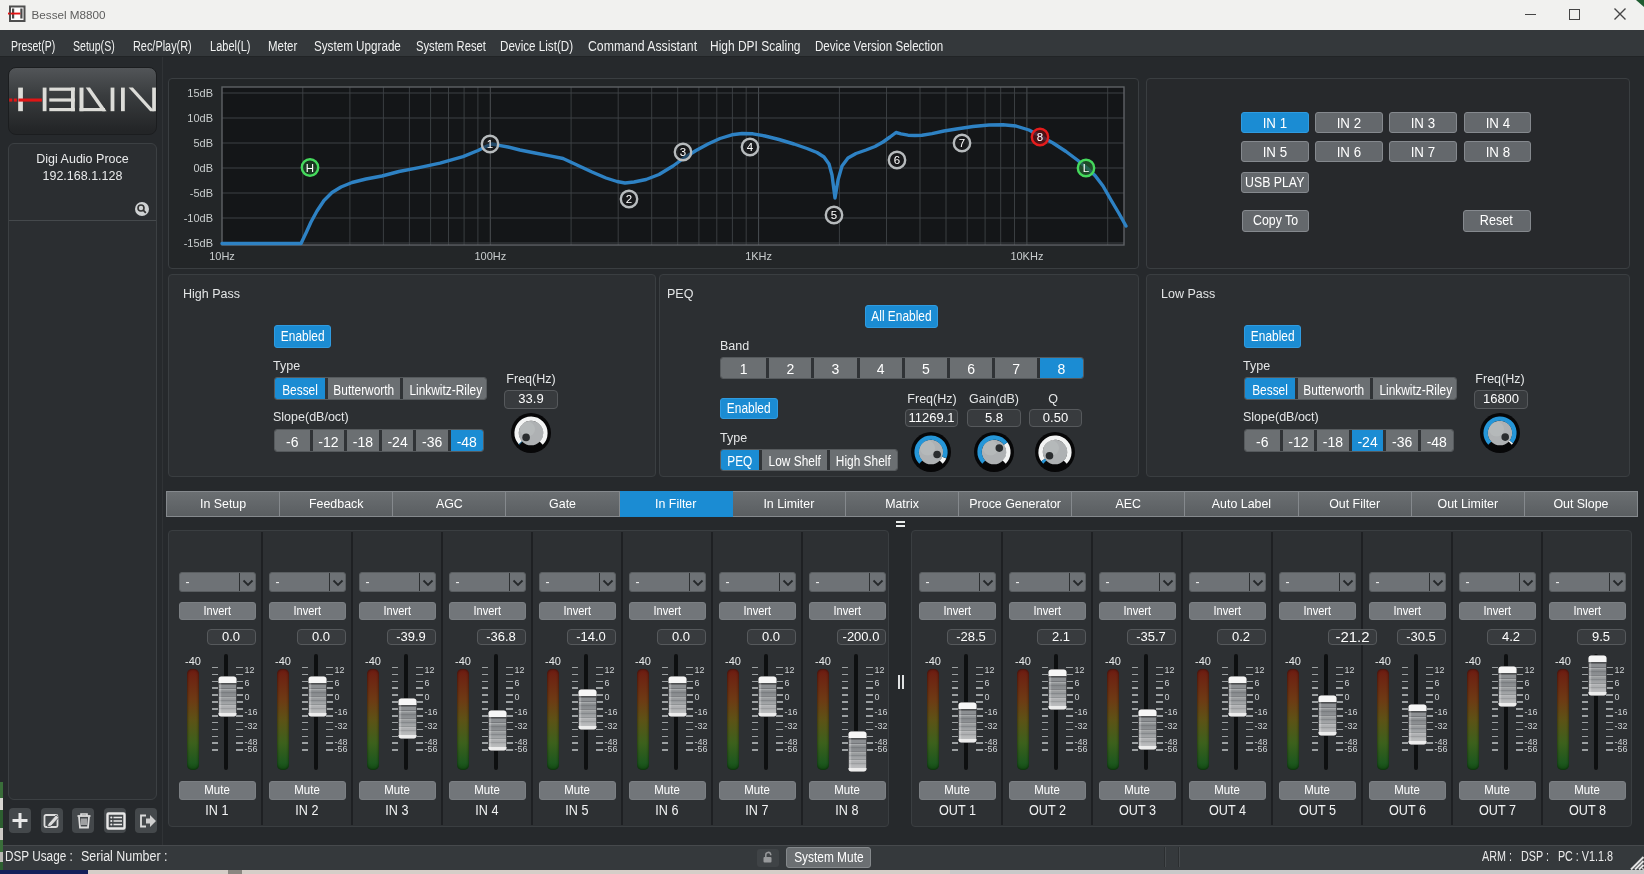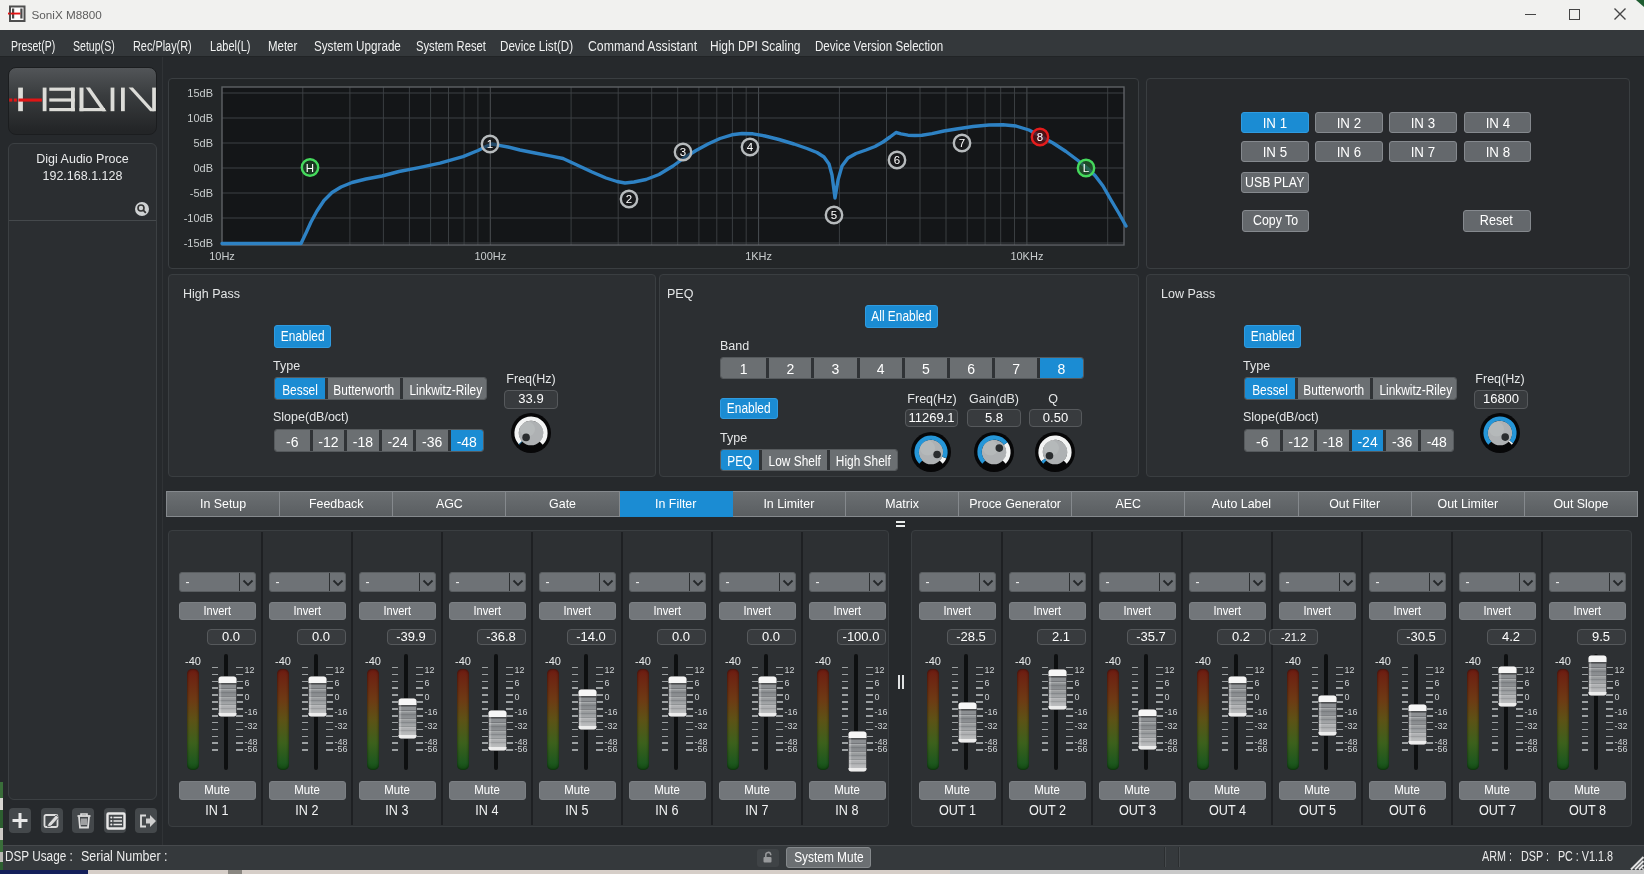--- a/index.html
+++ b/index.html
@@ -27,21 +27,21 @@
 </style></head><body>
 
 <div class="abs" style="left:0;top:0;width:1644px;height:30px;background:#f1f1ef"></div>
 <svg class="abs" style="left:8px;top:4px" width="22" height="20">
 <rect x="2" y="2.5" width="14.5" height="14.5" fill="#fdfdfd" stroke="#4f4f4f" stroke-width="2"></rect>
 <rect x="4" y="4.5" width="2.2" height="10" fill="#4a4a4a"></rect>
 <rect x="12.3" y="4.5" width="2.2" height="10" fill="#4a4a4a"></rect>
 <rect x="0" y="8.6" width="1.8" height="1.9" fill="#e51212"></rect>
 <rect x="2.6" y="8.6" width="9.7" height="1.9" fill="#e51212"></rect>
   </svg>
-<div class="lb" style="left:31.5px;top:7.5px;font-size:11.7px;color:#5d5d5d">SoniX M8800</div>
+<div class="lb" style="left:31.5px;top:7.5px;font-size:11.7px;color:#5d5d5d">Bessel M8800</div>
 <div class="abs" style="left:1525px;top:13.5px;width:11px;height:1.6px;background:#454545"></div>
 <div class="abs" style="left:1569px;top:8.5px;width:11px;height:11px;border:1.4px solid #454545"></div>
 <svg class="abs" style="left:1614px;top:7.5px" width="12" height="12">
     <path d="M0.5 0.5 L11.5 11.5 M11.5 0.5 L0.5 11.5" stroke="#454545" stroke-width="1.4"></path>
   </svg>
 <svg class="abs" style="left:1636px;top:0" width="8" height="7">
     <path d="M8 0 L8 7 L0 0 Z" fill="#1e5c30"></path>
   </svg>
 <div class="abs" style="left:0;top:30px;width:1644px;height:27px;background:#34383b;border-bottom:1px solid #212426"></div>
 <div class="lb" style="left:10.7px;top:37.5px;font-size:14px;color:#f0f1f1;transform:scaleX(0.748);transform-origin:left">Preset(P)</div>
@@ -882,21 +882,21 @@
 <div class="dd" style="left:808.5px;top:571.5px;width:77px;height:20px">
     <span class="ddt">-</span>
     <div class="ddsep"></div>
     <svg class="ddch" width="12" height="8">
       <path d="M1.5 1.5 L6 6 L10.5 1.5" stroke="#26292b" stroke-width="1.8" fill="none"></path>
     </svg>
   </div>
 <div class="bg sbtn" style="left:808.5px;top:601.5px;width:77px;height:18px;line-height:17px">
     <span style="display:inline-block;white-space:nowrap;transform:scaleX(0.85);transform-origin:center;font-size:13px">Invert</span>
   </div>
-<div class="vb" style="left:836.5px;top:628.5px;width:49px;height:16.5px;line-height:14.5px;font-size:13px">-100.0</div>
+<div class="vb" style="left:836.5px;top:628.5px;width:49px;height:16.5px;line-height:14.5px;font-size:13px">-200.0</div>
 <div class="lb" style="left:813px;top:655px;width:20px;text-align:center;font-size:11px;color:#e8eaea">-40</div>
 <div class="meter" style="left:816.5px;top:669px;width:12px;height:101px"></div>
 <div class="track" style="left:853.9px;top:654px;width:4px;height:115.5px"></div>
 <div class="tick" style="left:841.5px;top:666.8px"></div>
 <div class="tick" style="left:866px;top:666.8px"></div>
 <div class="tick" style="left:841.5px;top:673.7px"></div>
 <div class="tick" style="left:866px;top:673.7px"></div>
 <div class="tick" style="left:841.5px;top:680.5px"></div>
 <div class="tick" style="left:866px;top:680.5px"></div>
 <div class="tick" style="left:841.5px;top:687.4px"></div>
@@ -1252,21 +1252,21 @@
 <div class="dd" style="left:1278.5px;top:571.5px;width:77px;height:20px">
     <span class="ddt">-</span>
     <div class="ddsep"></div>
     <svg class="ddch" width="12" height="8">
       <path d="M1.5 1.5 L6 6 L10.5 1.5" stroke="#26292b" stroke-width="1.8" fill="none"></path>
     </svg>
   </div>
 <div class="bg sbtn" style="left:1278.5px;top:601.5px;width:77px;height:18px;line-height:17px">
     <span style="display:inline-block;white-space:nowrap;transform:scaleX(0.85);transform-origin:center;font-size:13px">Invert</span>
   </div>
-<div class="vb" style="left:1269px;top:628.5px;width:49px;height:16.5px;line-height:14.5px;font-size:11px">-21.2</div>
+<div class="vb" style="left:1328px;top:628.5px;width:49px;height:16.5px;line-height:14.5px;font-size:15px">-21.2</div>
 <div class="lb" style="left:1283px;top:655px;width:20px;text-align:center;font-size:11px;color:#e8eaea">-40</div>
 <div class="meter" style="left:1286.5px;top:669px;width:12px;height:101px"></div>
 <div class="track" style="left:1323.9px;top:654px;width:4px;height:115.5px"></div>
 <div class="tick" style="left:1311.5px;top:666.8px"></div>
 <div class="tick" style="left:1336px;top:666.8px"></div>
 <div class="tick" style="left:1311.5px;top:673.7px"></div>
 <div class="tick" style="left:1336px;top:673.7px"></div>
 <div class="tick" style="left:1311.5px;top:680.5px"></div>
 <div class="tick" style="left:1336px;top:680.5px"></div>
 <div class="tick" style="left:1311.5px;top:687.4px"></div>

